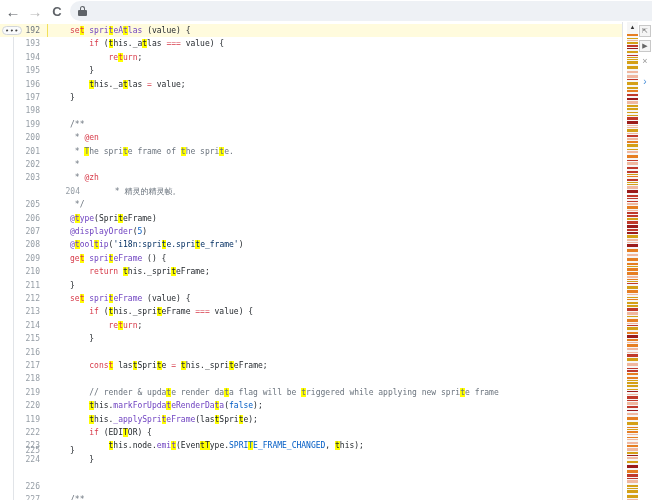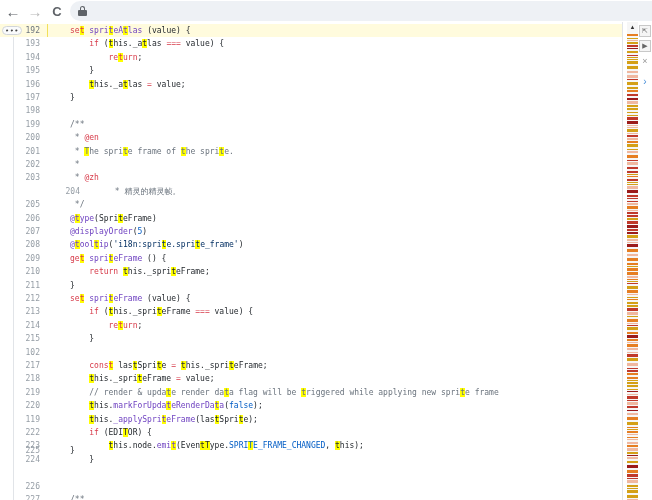--- a/index.html
+++ b/index.html
@@ -205,30 +205,29 @@
       </div>
       <div class="line" style="top: 296.8px;">
         <span class="num">214</span>
         <span class="code">        <span class="k">re<mark>t</mark>urn</span>;</span>
       </div>
       <div class="line" style="top: 310.2px;">
         <span class="num">215</span>
         <span class="code">    }</span>
       </div>
       <div class="line" style="top: 323.6px;">
-        <span class="num">102</span>
+        <span class="num">216</span>
         <span class="code"></span>
       </div>
       <div class="line" style="top: 337px;">
         <span class="num">217</span>
         <span class="code">    <span class="k">cons<mark>t</mark></span> las<mark>t</mark>Spri<mark>t</mark>e <span class="k">=</span> <mark>t</mark>his._spri<mark>t</mark>eFrame;</span>
       </div>
       <div class="line" style="top: 350.4px;">
         <span class="num">218</span>
-        <span class="code">    <mark>t</mark>his._spri<mark>t</mark>eFrame <span class="k">=</span> value;</span>
       </div>
       <div class="line" style="top: 363.8px; padding-left: 32px;">
         <span class="num">219</span>
         <span class="code">    <span class="c">// render &amp; upda<mark>t</mark>e render da<mark>t</mark>a flag will be <mark>t</mark>riggered while applying new spri<mark>t</mark>e frame</span></span>
       </div>
       <div class="line" style="top: 377.2px;">
         <span class="num">220</span>
         <span class="code">    <mark>t</mark>his.<span class="f">markForUpda<mark>t</mark>eRenderDa<mark>t</mark>a</span>(<span class="n">false</span>);</span>
       </div>
       <div class="line" style="top: 390.6px;">

